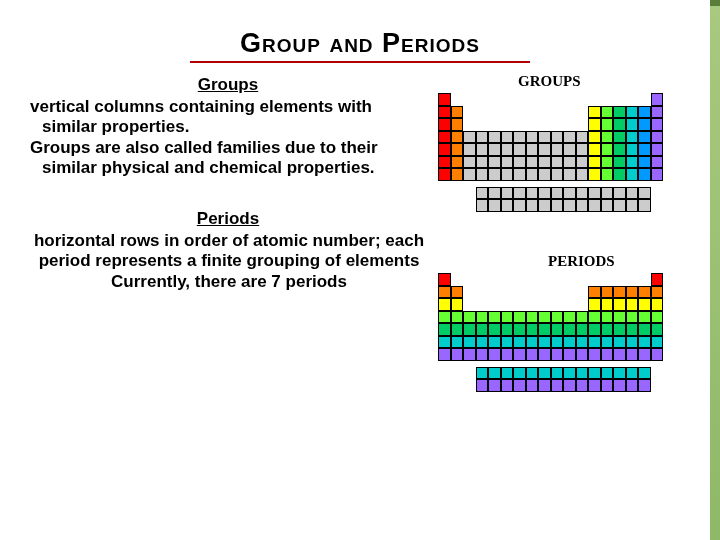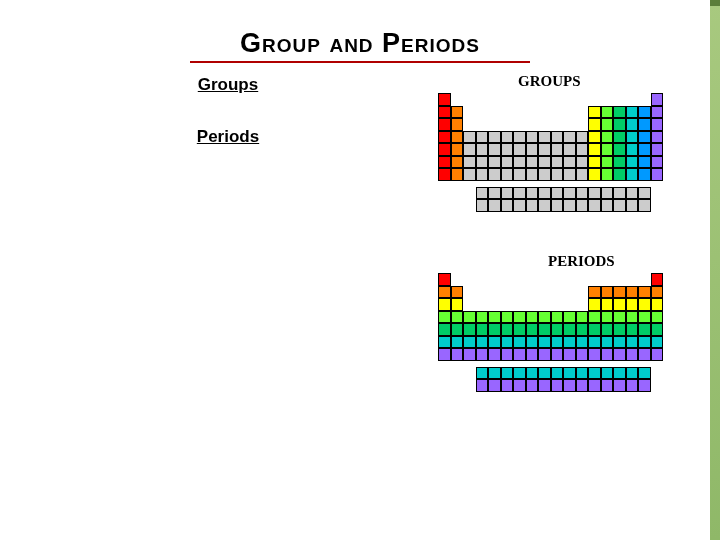--- a/index.html
+++ b/index.html
@@ -86,24 +86,28 @@
 </style>
 </head>
 <body>
 
 <h1 class="title">Group and Periods</h1>
 <div class="title-underline"></div>
 
 <div class="content">
   <div class="left">
     <div class="sub">Groups</div>
+    <div class="bold-block">vertical columns containing elements with similar properties.</div>
+    <div class="bold-block">Groups are also called families due to their similar physical and chemical properties.</div>
 
     <div class="spacer"></div>
 
     <div class="sub">Periods</div>
+    <div class="bold-block center">horizontal rows in order of atomic number; each period represents a finite grouping of elements</div>
+    <div class="bold-block center">Currently, there are 7 periods</div>
   </div>
 
   <div class="right">
     <div class="ptable" id="pt-groups" style="height:150px;">
       <div class="pt-label" style="left:80px; top:-2px;">GROUPS</div>
       <div class="grid" id="grid-groups" style="top:18px;">
           <div class="cell" style="left: 0px; top: 0px; width: 12.5px; height: 12.5px; background: rgb(255, 0, 0);"></div>
           <div class="cell" style="left: 212.5px; top: 0px; width: 12.5px; height: 12.5px; background: rgb(153, 102, 255);"></div>
           <div class="cell" style="left: 0px; top: 12.5px; width: 12.5px; height: 12.5px; background: rgb(255, 0, 0);"></div>
           <div class="cell" style="left: 12.5px; top: 12.5px; width: 12.5px; height: 12.5px; background: rgb(255, 128, 0);"></div>

